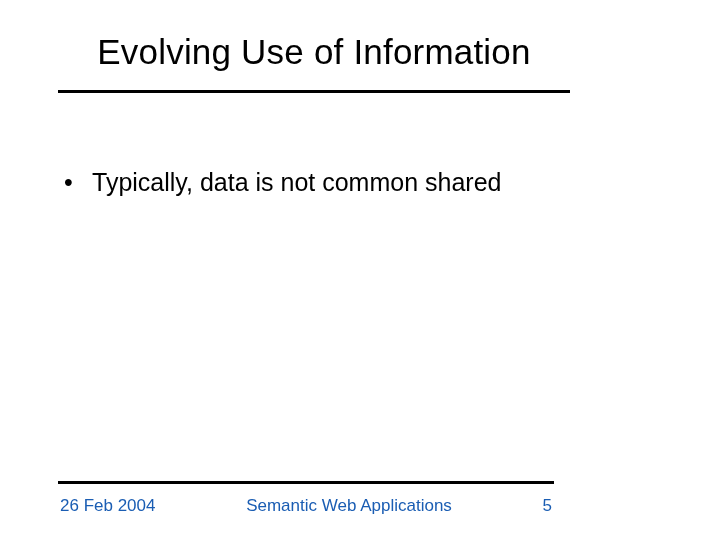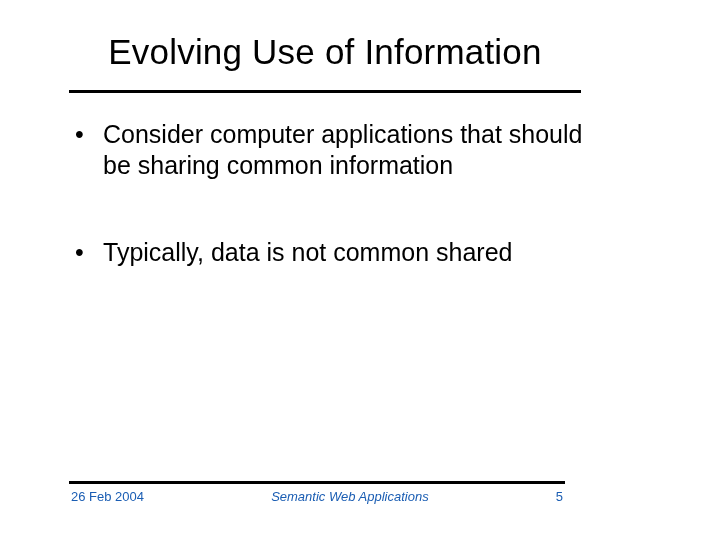--- a/index.html
+++ b/index.html
@@ -2,21 +2,20 @@
 <html><head>
 <meta charset="utf-8">
 <style>
   * { margin: 0; padding: 0; box-sizing: border-box; }
   html, body { width: 720px; height: 540px; background: #fff; font-family: Verdana, Geneva, sans-serif; color: #000; }
   .slide {
     width: 612px;
     height: 540px;
     padding: 24px 34px 20px 50px;
     position: relative;
-    margin-left: 11px;
   }
   .title {
     font-size: 35px;
     text-align: center;
     margin-top: 8px;
     margin-bottom: 18px;
     font-weight: 400;
     letter-spacing: 0.2px;
   }
   .rule-top {
@@ -47,40 +46,37 @@
   .gap { height: 48px; }
   .footer-rule {
     border: none;
     border-top: 3px solid #000;
     margin: 0 8px;
     position: absolute;
     left: 50px; right: 50px; bottom: 56px;
   }
   .footer {
     position: absolute;
-    left: 50px; right: 50px; bottom: 36px;
+    left: 50px; right: 50px; bottom: 24px;
     display: flex;
     align-items: center;
-    font-size: 13px;
+    font-size: 17px;
     color: #1a5db3;
   }
   .footer .date { flex: 0 0 auto; margin-left: 10px;}
-  .footer .center { flex: 1 1 auto; text-align: center; font-style: italic; }
+  .footer .center { flex: 1 1 auto; text-align: center; }
   .footer .page { flex: 0 0 auto; margin-right: 10px;}
 </style>
 </head>
 <body>
 
 <div class="slide">
   <h1 class="title">Evolving Use of Information</h1>
   <hr class="rule-top">
   <div class="content">
-    <ul class="bullets">
-      <li>Consider computer applications that should be sharing common information</li>
-    </ul>
     <div class="gap"></div>
     <ul class="bullets">
       <li>Typically, data is not common shared</li>
     </ul>
   </div>
   <hr class="footer-rule">
   <div class="footer">
     <span class="date">26 Feb 2004</span>
     <span class="center">Semantic Web Applications</span>
     <span class="page">5</span>

